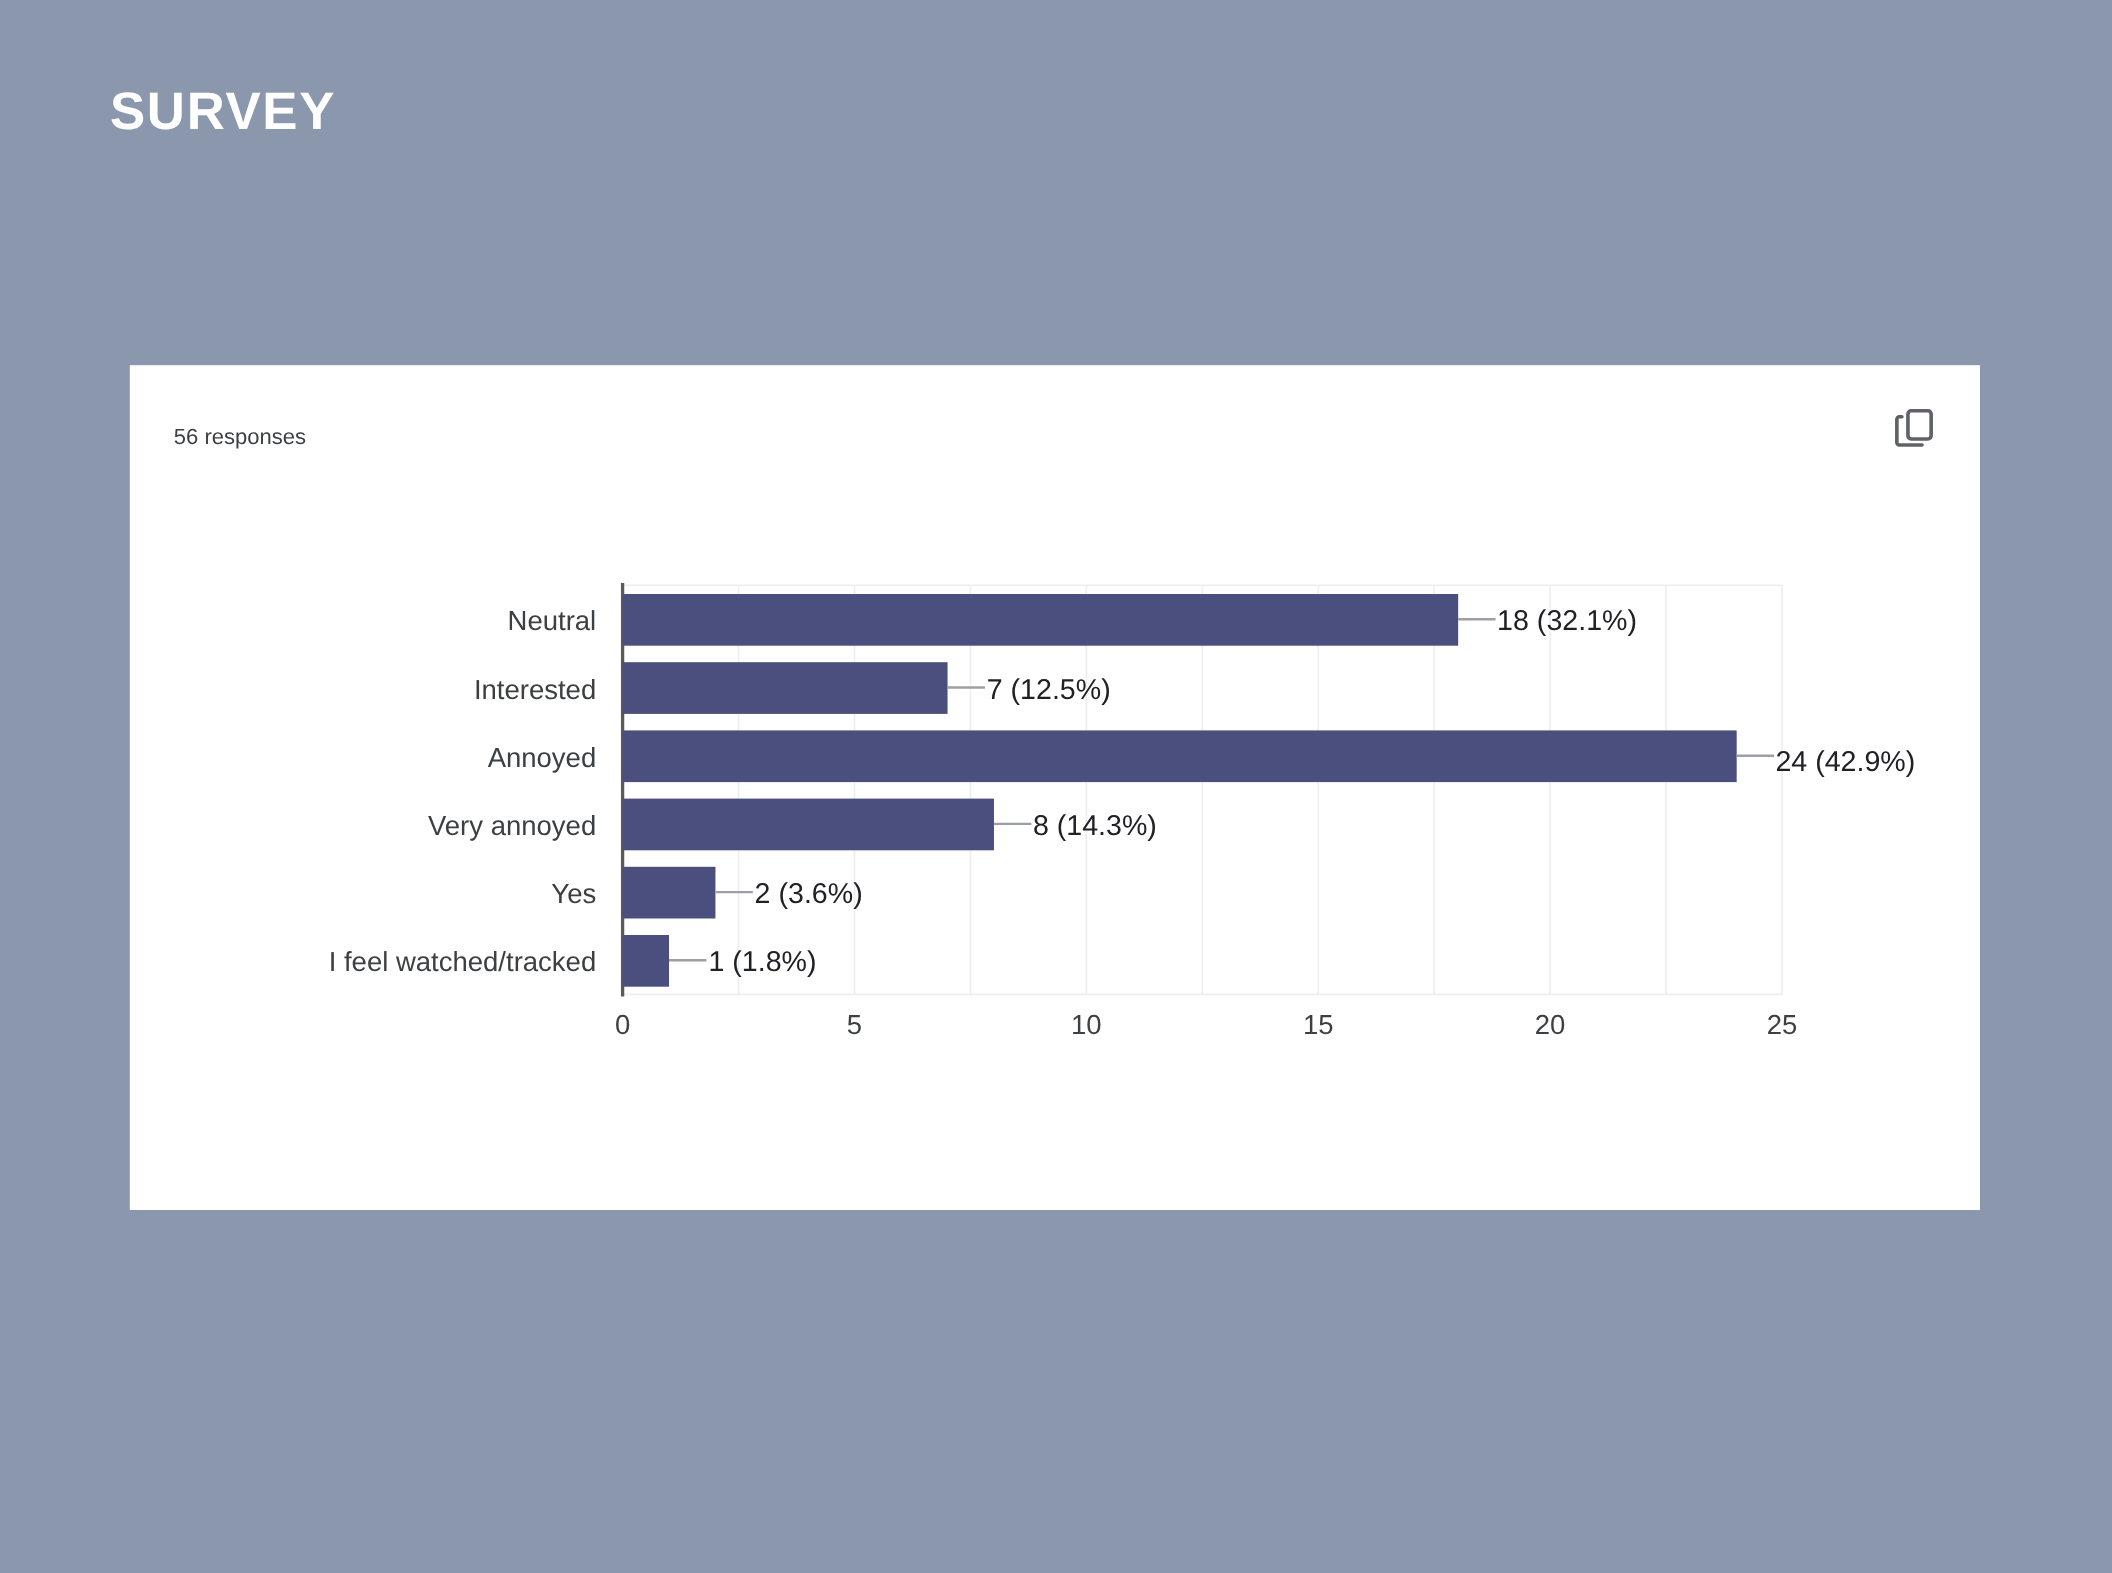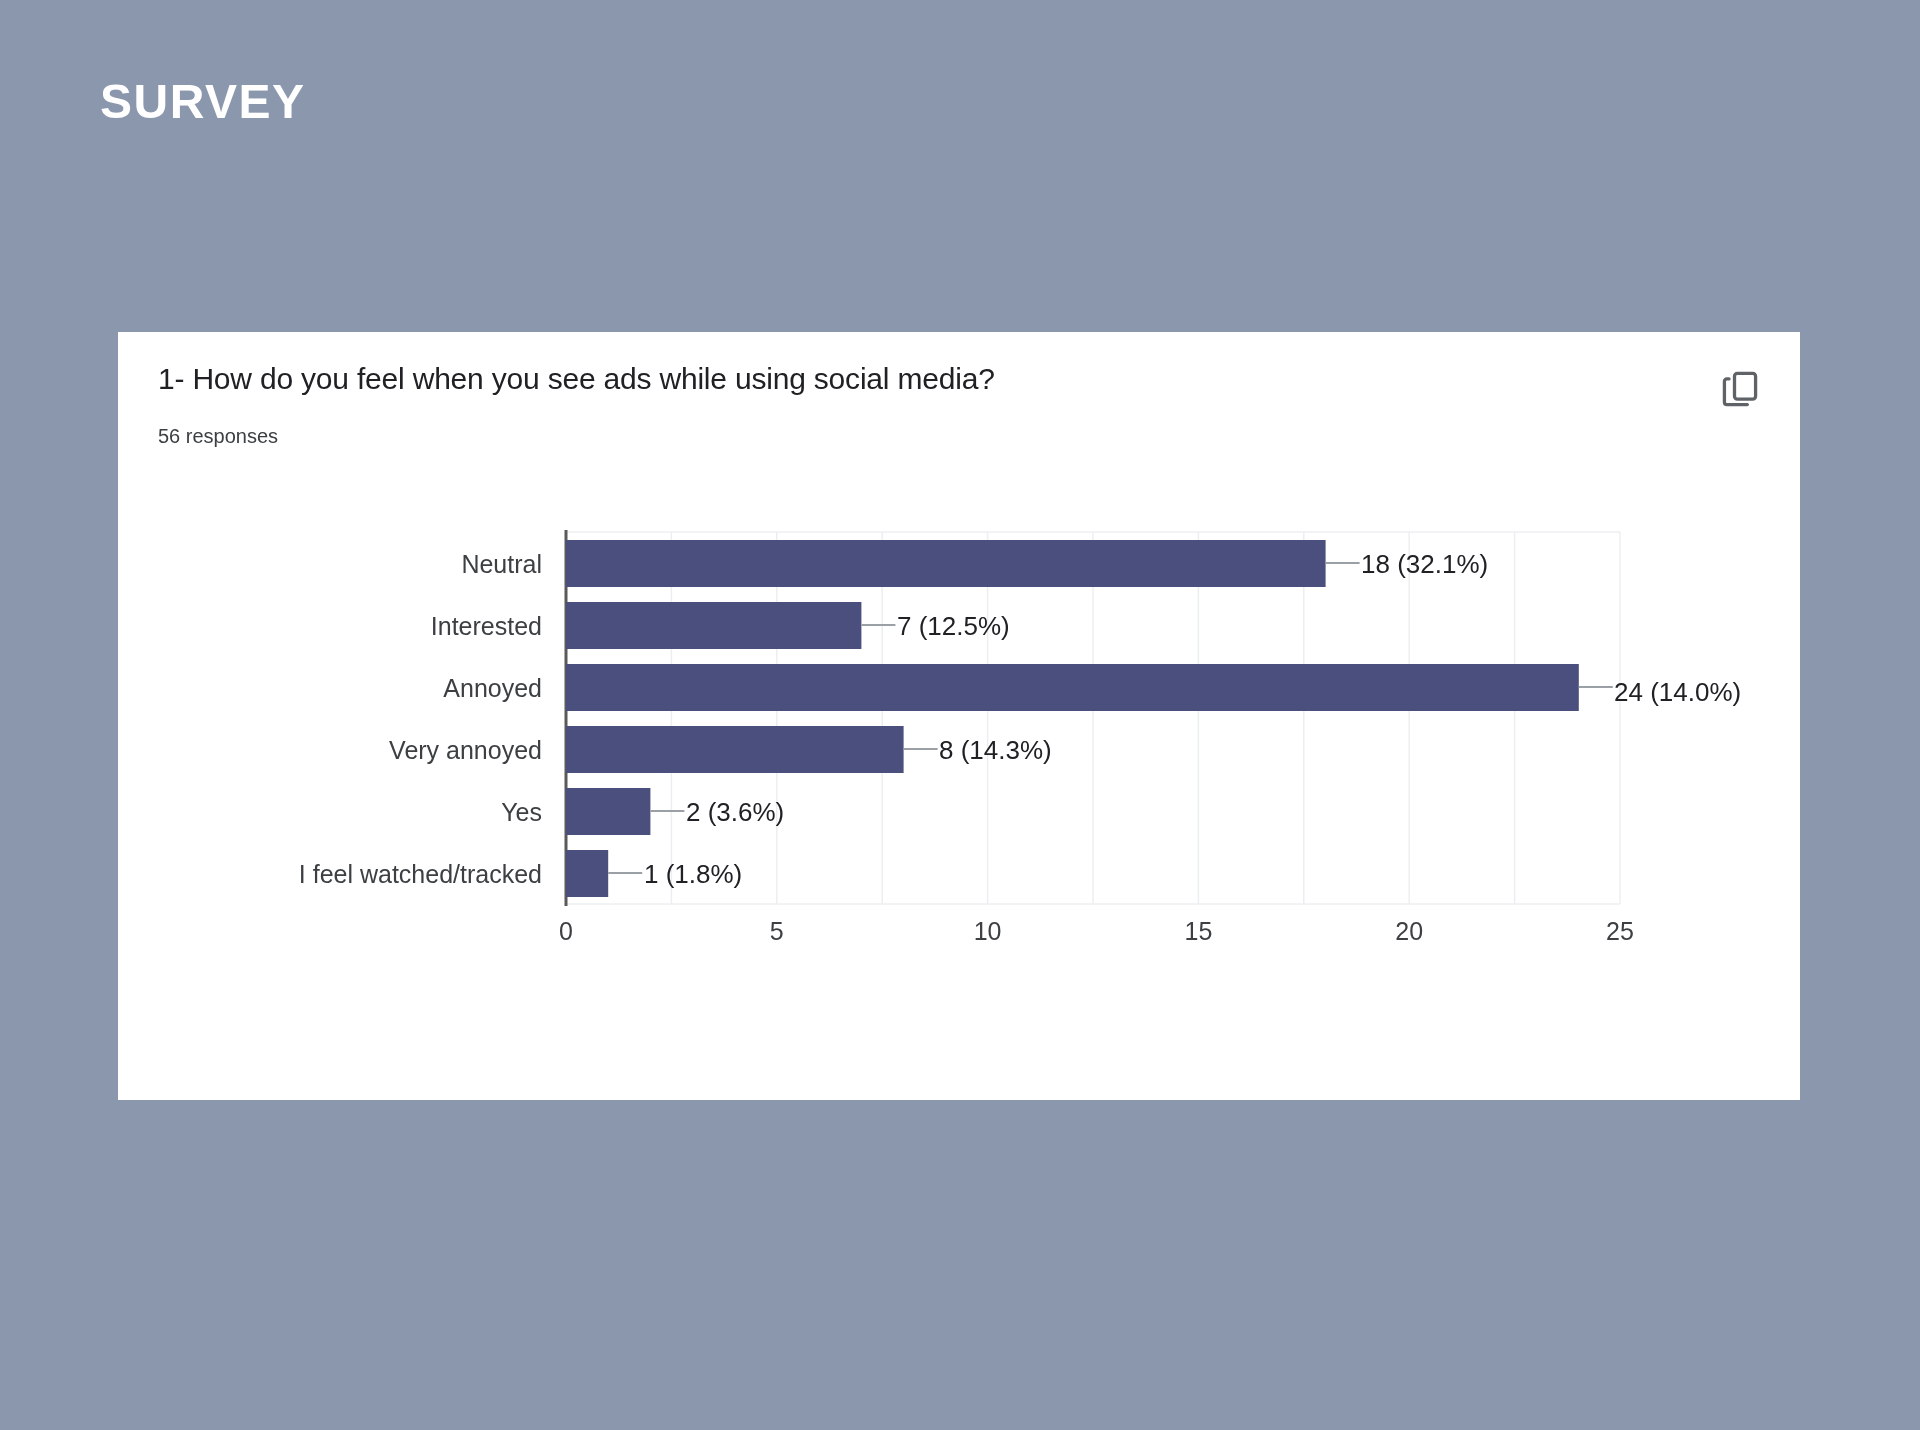--- a/index.html
+++ b/index.html
@@ -120,21 +120,20 @@
   }
 </style>
 </head>
 <body>
 
 <div class="page-heading">SURVEY</div>
 
 <div class="card">
 
   <div class="card-header">
-    <div class="card-title">1- How do you feel when you see ads while using social media?</div>
     <div class="card-subtitle">56 responses</div>
   </div>
 
   <button class="copy-icon-btn">
     <span>
       <svg width="44" height="44" viewBox="0 0 24 24" fill="none" stroke="#5f6368" stroke-width="1.8" stroke-linecap="round" stroke-linejoin="round">
         <rect x="9" y="3.5" width="11.5" height="14" rx="1.6"></rect>
         <path d="M6 6.5 H4.8 A1.3 1.3 0 0 0 3.5 7.8 V19.2 A1.3 1.3 0 0 0 4.8 20.5 H16"></path>
       </svg>
     </span>
@@ -210,15 +209,15 @@
       <g>
         <text class="axis-tick-label" x="448" y="608" text-anchor="middle">0</text>
         <text class="axis-tick-label" x="658.8" y="608" text-anchor="middle">5</text>
         <text class="axis-tick-label" x="869.6" y="608" text-anchor="middle">10</text>
         <text class="axis-tick-label" x="1080.4" y="608" text-anchor="middle">15</text>
         <text class="axis-tick-label" x="1291.2" y="608" text-anchor="middle">20</text>
         <text class="axis-tick-label" x="1502" y="608" text-anchor="middle">25</text>
       </g>
     </svg>
 
-    <div class="overflow-label" style="left:1496px; top:345px;">24 (14.0%)</div>
+    <div class="overflow-label" style="left:1496px; top:345px;">24 (42.9%)</div>
   </div>
 </div>
 
 </body></html>

